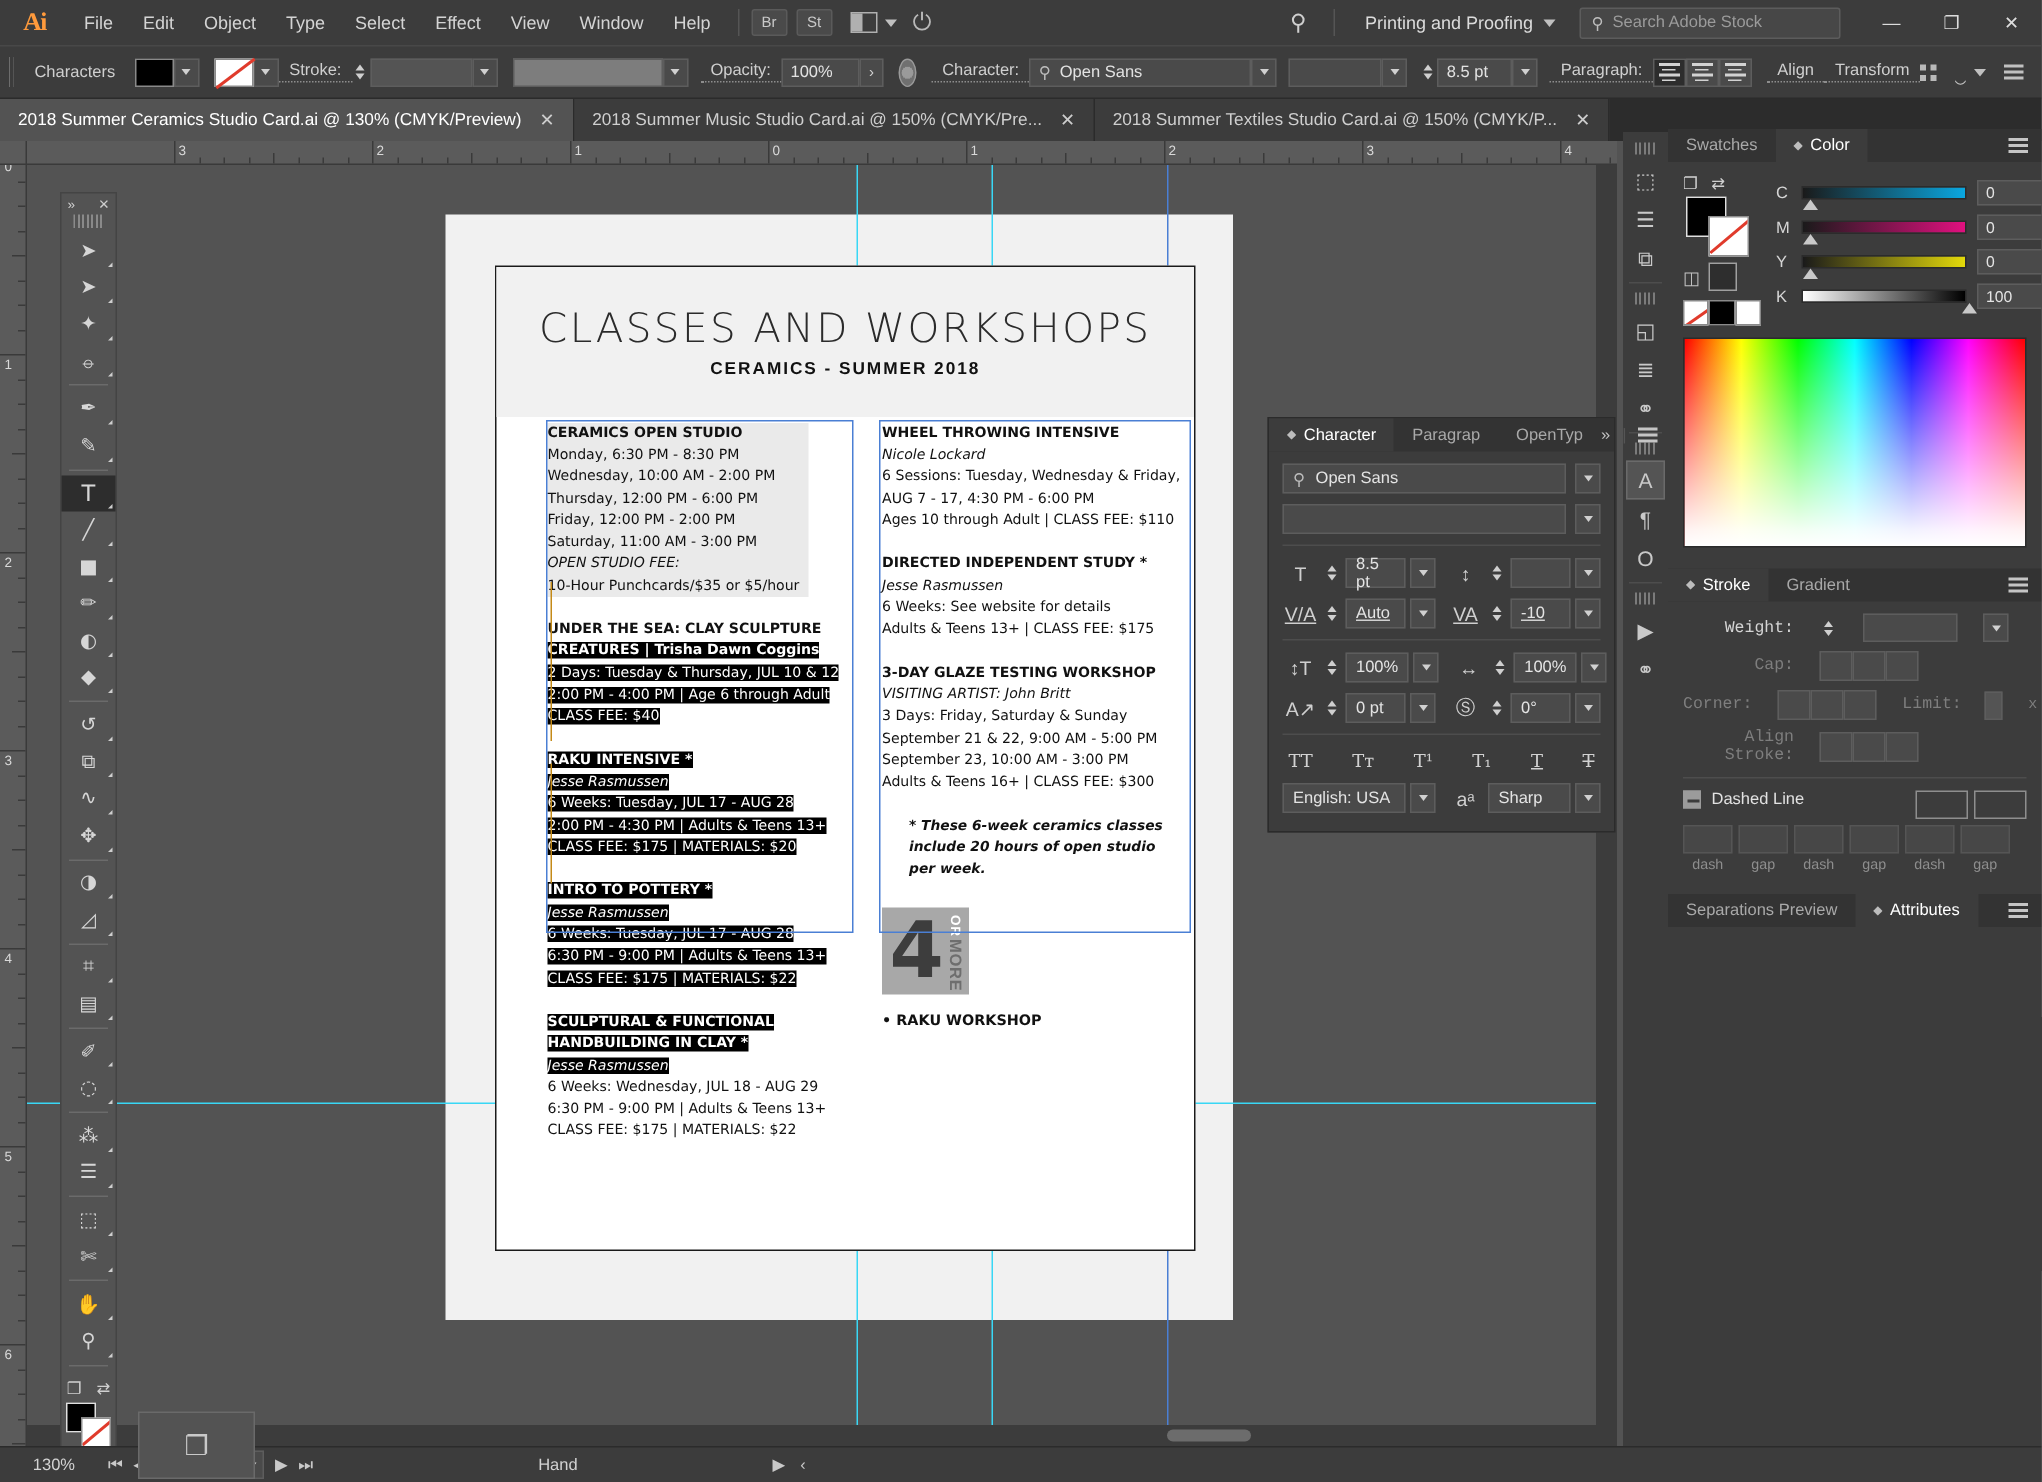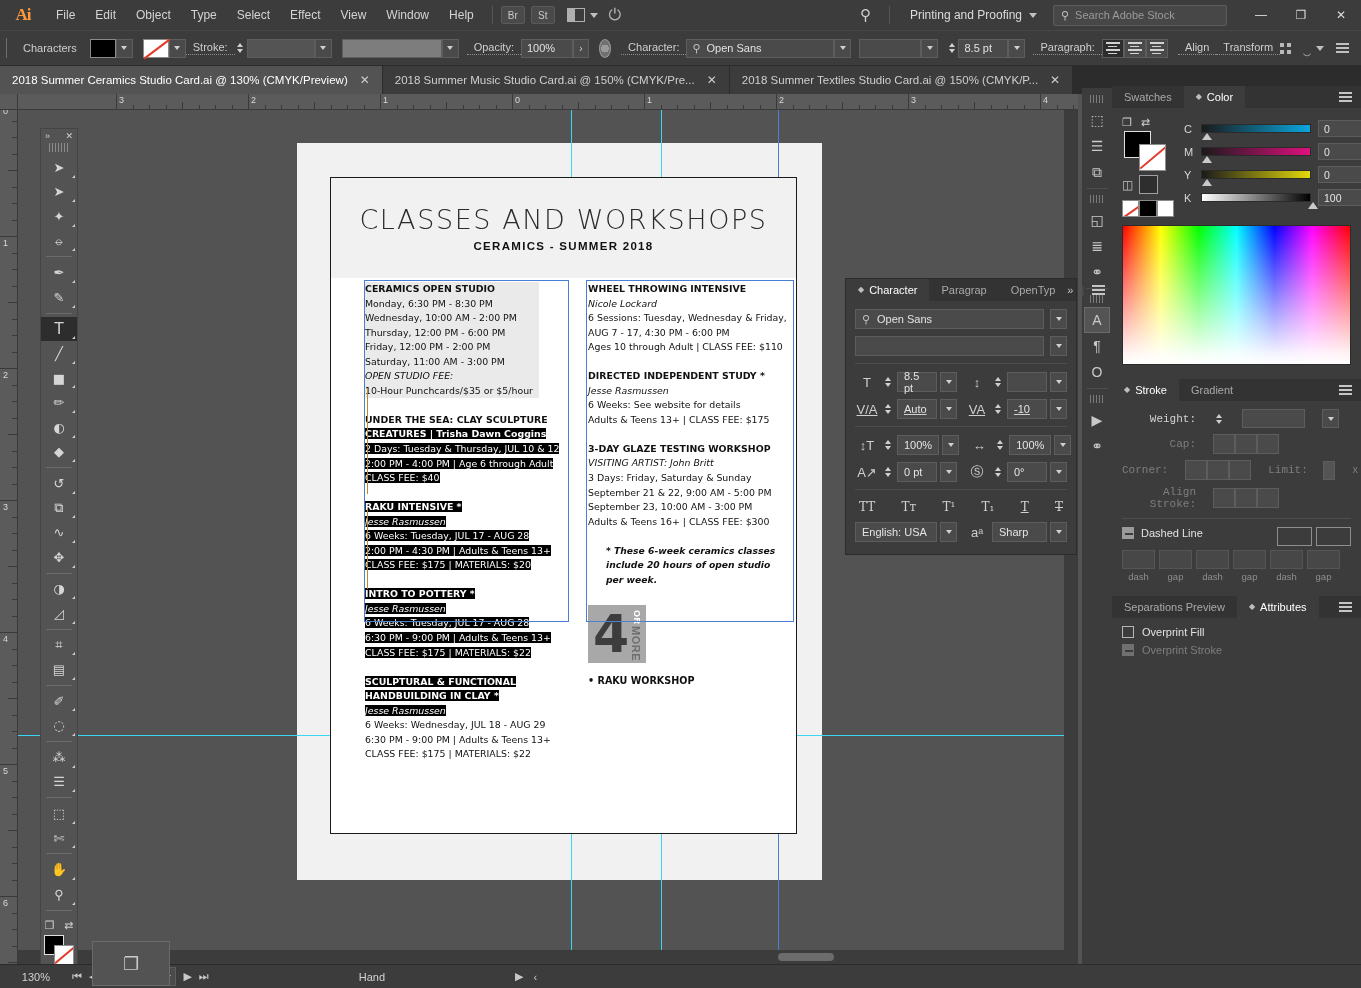--- a/index.html
+++ b/index.html
@@ -947,30 +947,20 @@
       <div class="ptab active">
         <span class="updown">◆</span>
         <span>Attributes</span>
       </div>
       <div class="pmenu">
           <b></b>
           <b></b>
           <b></b>
         </div>
     </div>
-    <div class="pbody">
-      <div style="display:flex;align-items:center;gap:8px;margin-bottom:6px;">
-        <span class="chk"></span>
-        <span style="font-size:11px;color:#e2e2e2;">Overprint Fill</span>
-      </div>
-      <div style="display:flex;align-items:center;gap:8px;">
-        <span class="chk dash" style="opacity:.55"></span>
-        <span style="font-size:11px;color:#7e7e7e;">Overprint Stroke</span>
-      </div>
-    </div>
   </div>
 
   <div class="chpanel">
     <div class="ptabs">
       <div class="ptab active">
         <span class="updown">◆</span>
         <span>Character</span>
       </div>
       <div class="ptab">Paragrap</div>
       <div class="ptab">OpenTyp</div>

